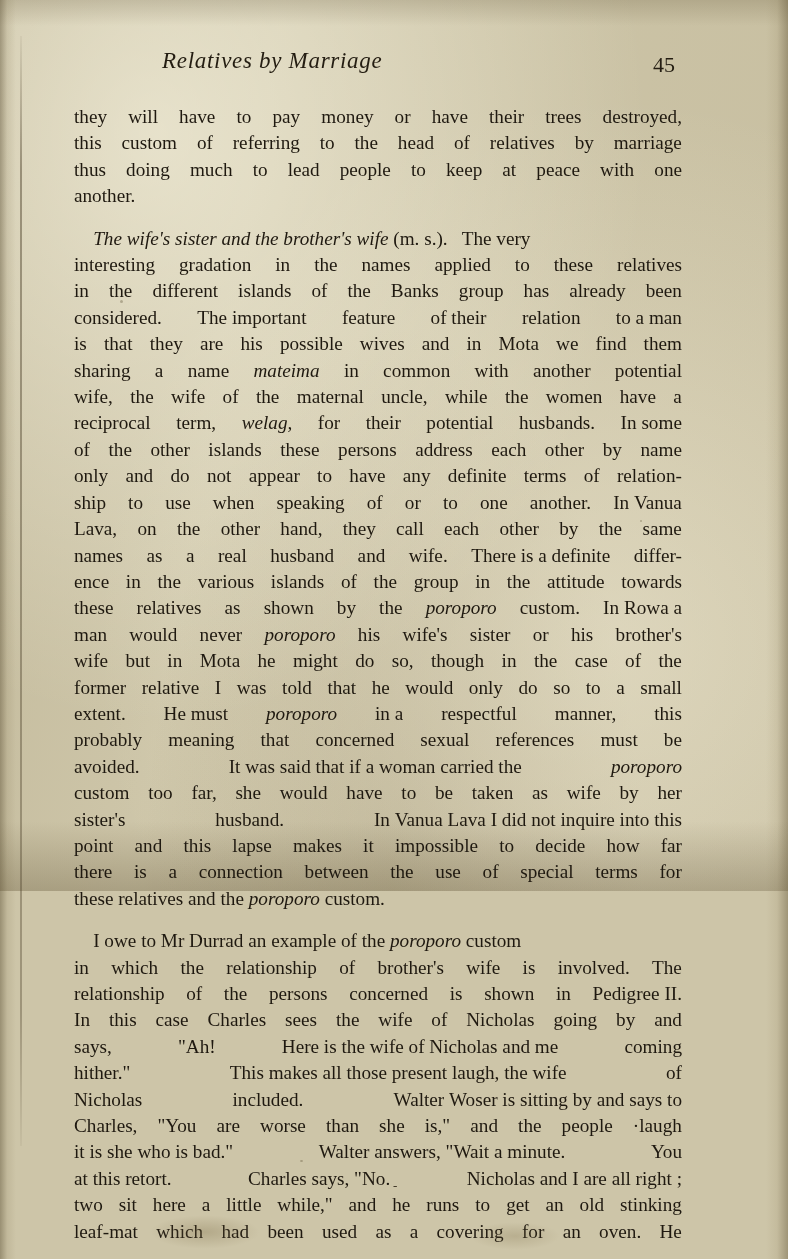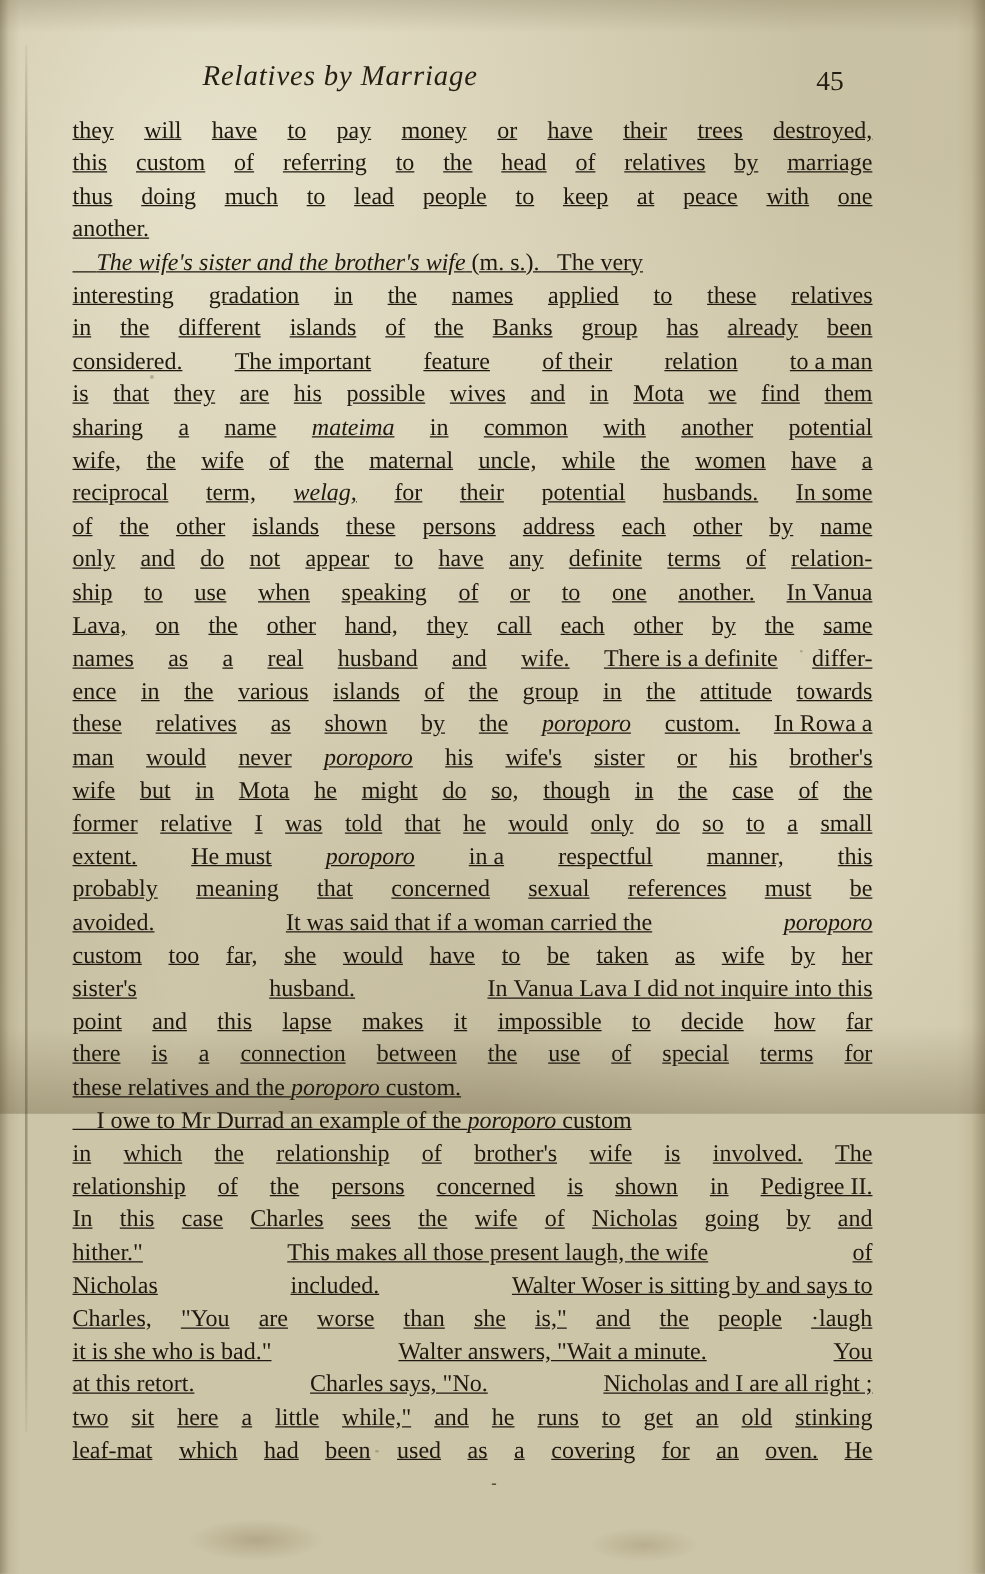--- a/index.html
+++ b/index.html
@@ -85,22 +85,21 @@
     color: #241d12;
   }
   .body-text {
     margin-top: 4px;
     font-size: 19.2px;
     line-height: 26.4px;
     color: #1f1910;
     text-align: justify;
   }
   .body-text p {
-    margin: 0;
-    text-decoration: underline;
+    margin: 16px;
   }
   .it {
     font-style: italic;
   }
   .ln {
     display: block;
     white-space: nowrap;
   }
   .just {
     display: flex;
@@ -527,20 +526,26 @@
             <span>case</span>
             <span>Charles</span>
             <span>sees</span>
             <span>the</span>
             <span>wife</span>
             <span>of</span>
             <span>Nicholas</span>
             <span>going</span>
             <span>by</span>
             <span>and</span>
+          </span>
+        <span class="ln just">
+            <span>says,</span>
+            <span>"Ah!</span>
+            <span>Here&nbsp;is&nbsp;the&nbsp;wife&nbsp;of&nbsp;Nicholas&nbsp;and&nbsp;me</span>
+            <span>coming</span>
           </span>
         <span class="ln just">
             <span>hither."</span>
             <span>This&nbsp;makes&nbsp;all&nbsp;those&nbsp;present&nbsp;laugh,&nbsp;the&nbsp;wife</span>
             <span>of</span>
           </span>
         <span class="ln just">
             <span>Nicholas</span>
             <span>included.</span>
             <span>Walter&nbsp;Woser&nbsp;is&nbsp;sitting&nbsp;by&nbsp;and&nbsp;says&nbsp;to</span>

